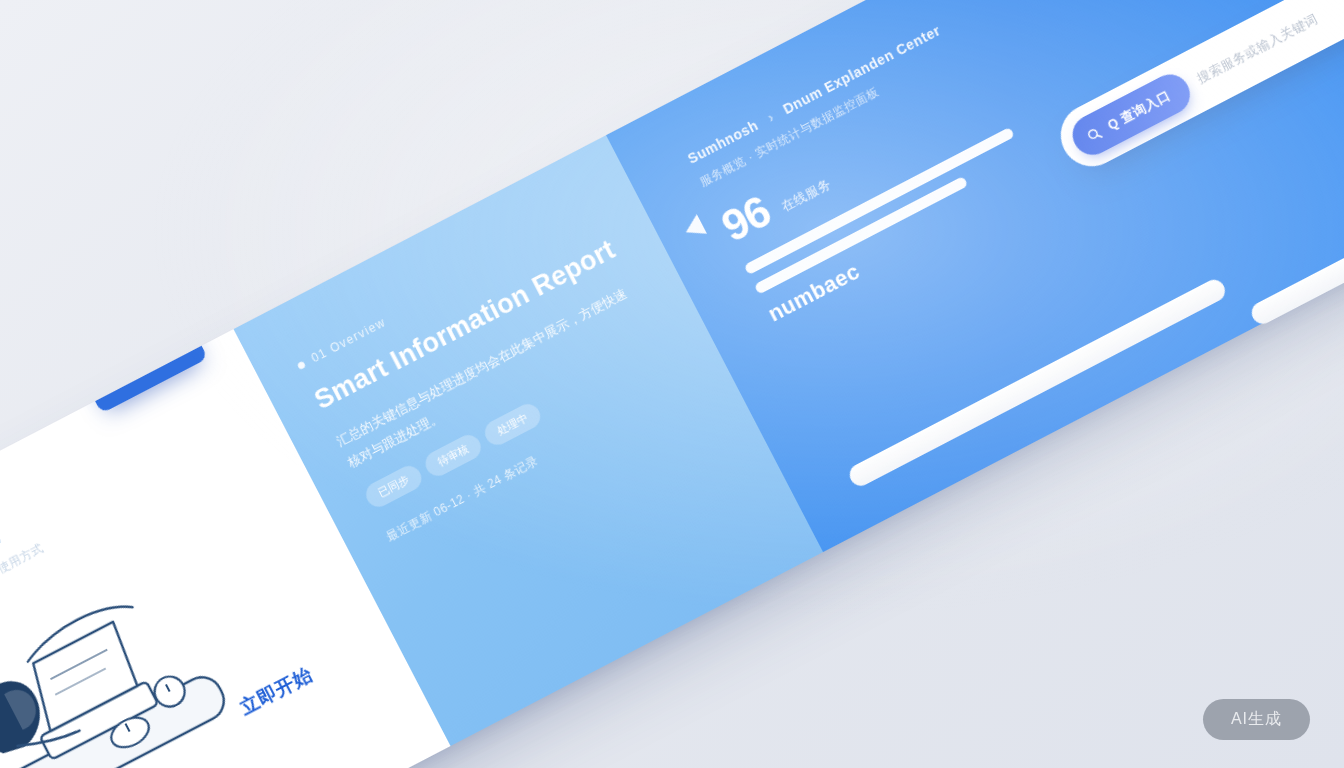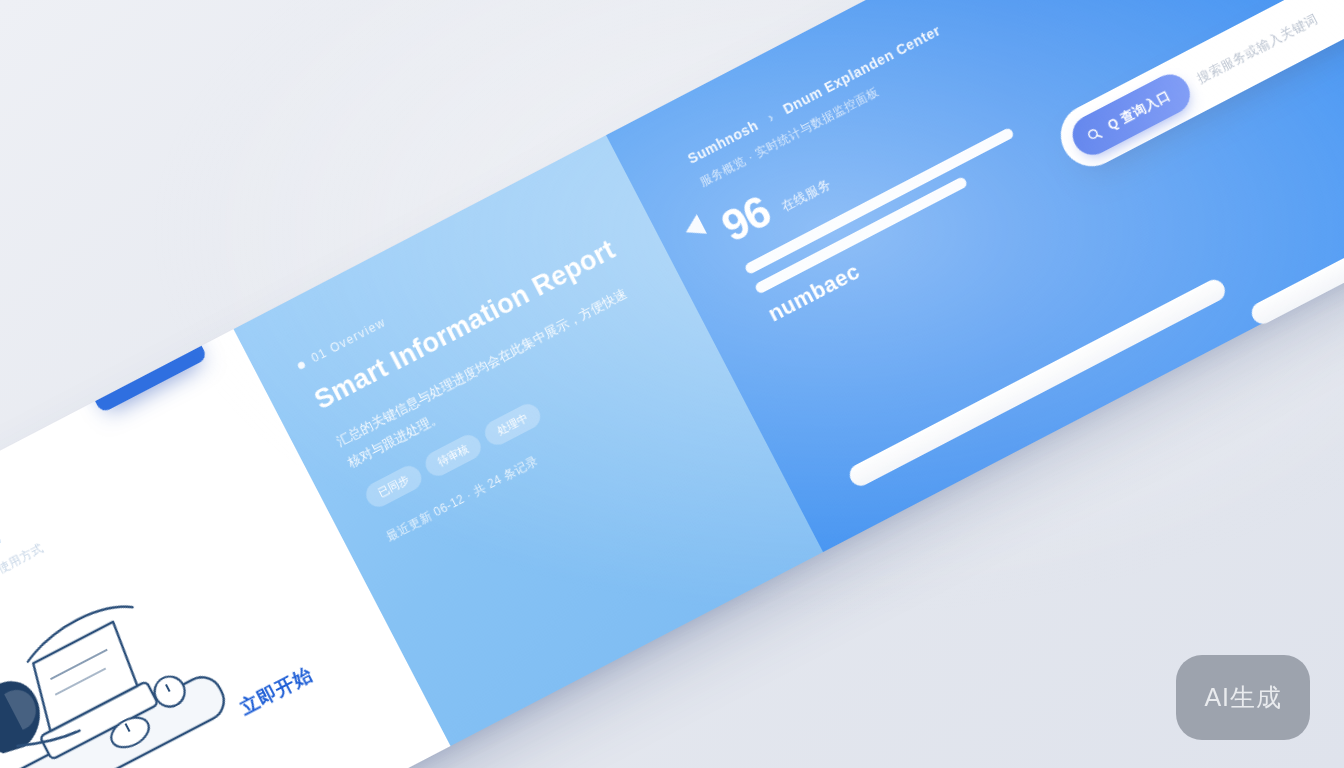--- a/index.html
+++ b/index.html
@@ -279,23 +279,23 @@
   #floatbar-1 { left: 846px; top: 470px; width: 420px; }
   #floatbar-2 { left: 1248px; top: 308px; width: 290px; }
 
   
   #watermark {
     position: absolute;
     right: 34px;
     bottom: 28px;
     background: rgba(140,146,158,.80);
     color: #e9ebee;
-    font-size: 25px;
+    font-size: 16px;
     letter-spacing: 1px;
-    padding: 26px 28px;
+    padding: 10px 28px;
     border-radius: 26px;
   }
 
   
   #glow {
     position: absolute; inset: 0;
     pointer-events: none;
     background: radial-gradient(1100px 620px at 62% 30%, rgba(255,255,255,.42), rgba(255,255,255,0) 62%);
   }
 </style>

